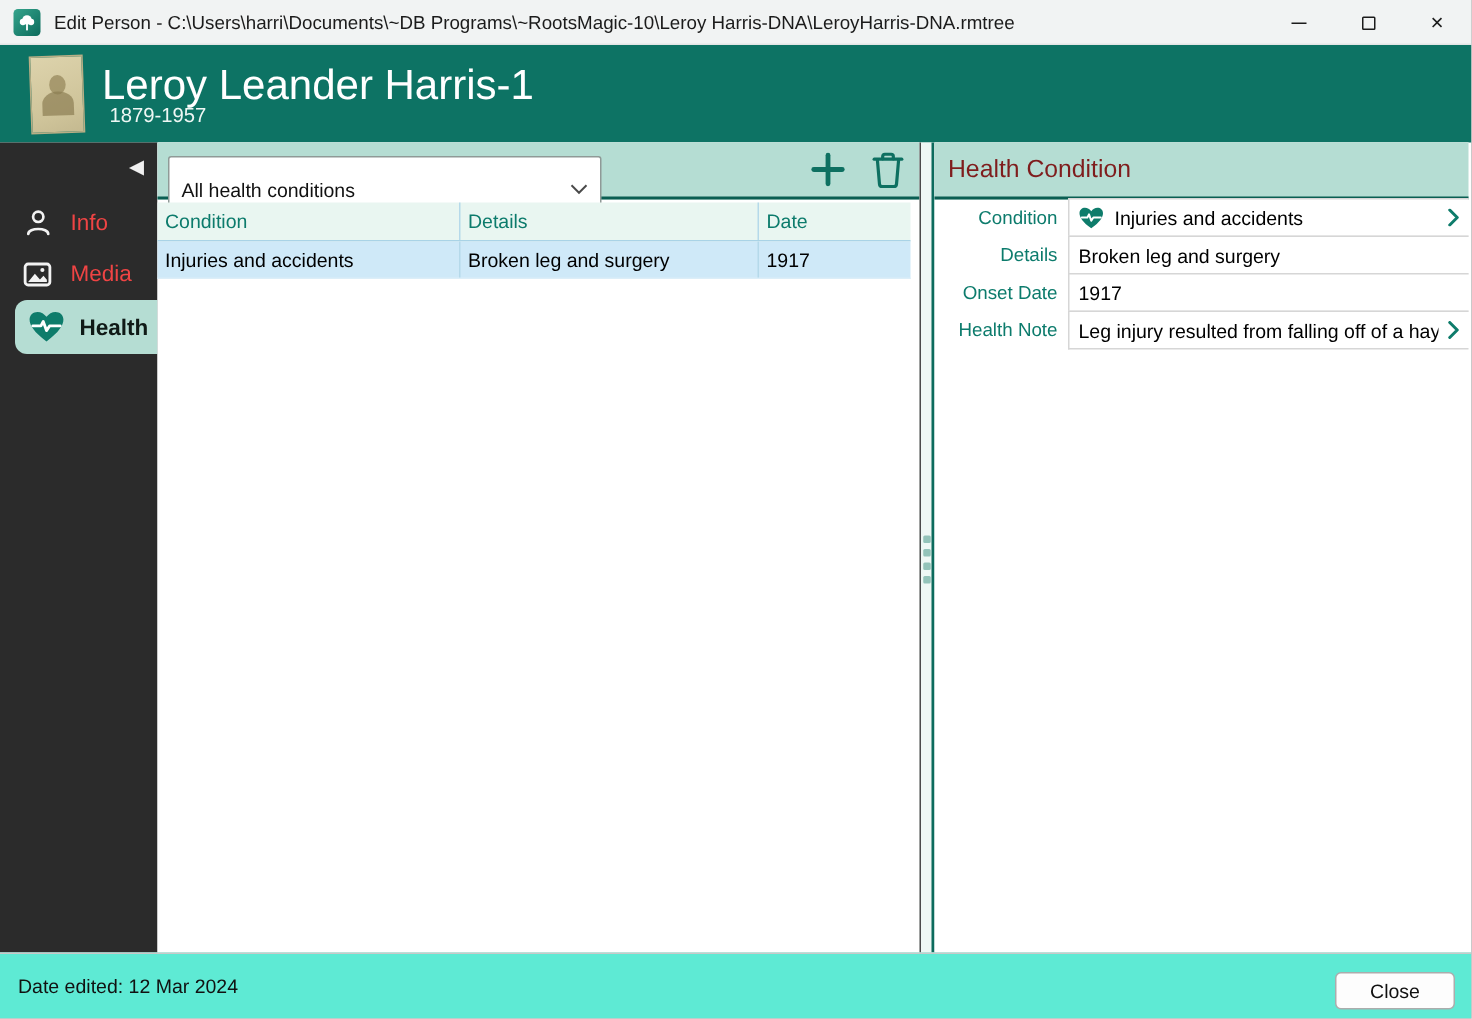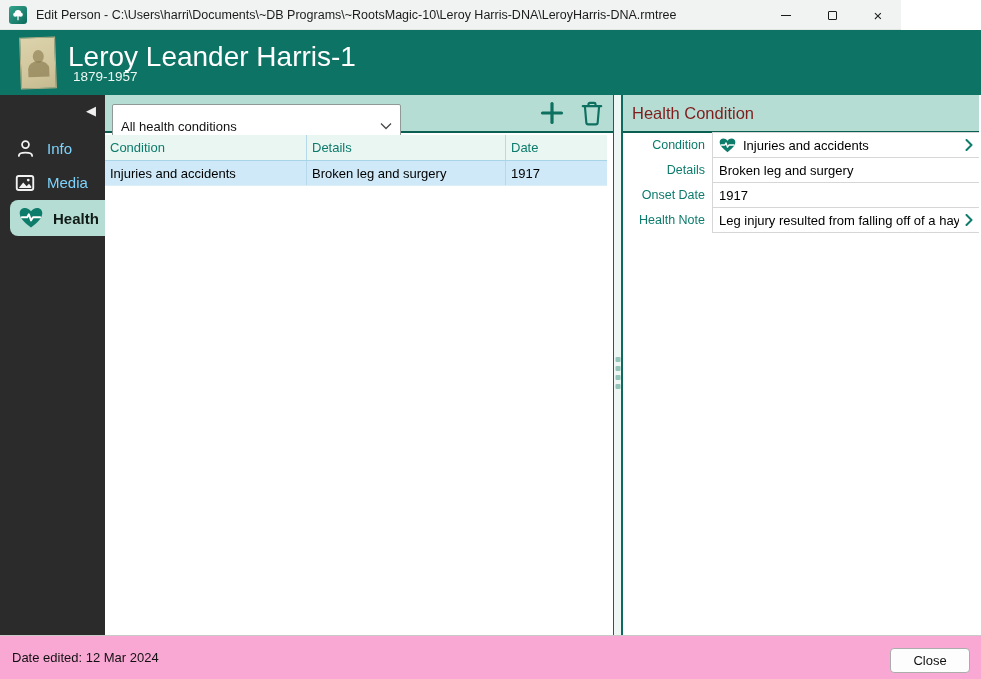--- a/index.html
+++ b/index.html
@@ -3,21 +3,21 @@
 <meta charset="utf-8">
 <style>
   * { margin:0; padding:0; box-sizing:border-box; }
   html,body { background:#cfcfcf; font-family:"Liberation Sans", sans-serif; }
   .window{
     position:relative; width:981px; height:679px; background:#fff;
     outline:1px solid #7a7a7a; overflow:hidden;
   }
   
   .titlebar{
-    position:absolute; left:0; top:0; width:901px; height:30px;
+    position:absolute; left:0; top:0; width:981px; height:30px;
     background:#f1f3f3; display:flex; align-items:center;
     border-bottom:1px solid #e3e5e5;
   }
   .app-icon{
     width:18px; height:18px; margin:0 9px 0 9px; border-radius:3px;
     background:linear-gradient(135deg,#35a48c,#0c6b5c);
     display:flex; align-items:center; justify-content:center; flex:0 0 auto;
   }
   .title-text{ font-size:12.5px; color:#1b1b1b; white-space:nowrap; }
   .win-controls{ position:absolute; right:0; top:0; height:30px; display:flex; }
@@ -55,21 +55,21 @@
   
   .body{ position:absolute; left:0; top:95px; width:981px; height:540px; display:flex; }
   
   .sidebar{ width:105px; height:540px; background:#2b2b2b; position:relative; flex:0 0 auto; }
   .collapse-arrow{
     position:absolute; right:9px; top:8px; color:#f0f0f0; font-size:13px; cursor:default;
   }
   .side-items{ position:absolute; left:0; top:36px; width:105px; }
   .side-item{
     display:flex; align-items:center; height:33px; margin:1px 0 1px 0;
-    padding-left:13px; color:#7dd3fc; font-size:15px; cursor:default;
+    padding-left:13px; color:#ef4444; font-size:15px; cursor:default;
   }
   .side-item .ico{ width:24px; height:24px; margin-right:10px; display:flex; align-items:center; justify-content:center; }
   .side-item.selected{
     background:#b5ddd3; color:#101a17; font-weight:bold;
     border-radius:8px 0 0 8px; margin-left:10px; padding-left:9px; height:36px;
   }
   
   .main{ width:508px; height:540px; background:#ffffff; position:relative; flex:0 0 auto; }
   .toolbar{
     position:absolute; left:0; top:0; width:508px; height:38px;
@@ -120,21 +120,21 @@
     flex:1; background:#fff; border:1px solid #d6d6d6; border-right:none;
     display:flex; align-items:center; padding:0 6px; font-size:13px; color:#000;
     min-width:0;
   }
   .field-box .val{ white-space:nowrap; overflow:hidden; flex:1; }
   .field-box .heart{ margin-right:7px; display:flex; }
   .field-box .chev{ margin-left:6px; display:flex; flex:0 0 auto; }
   
   .statusbar{
     position:absolute; left:0; top:635px; width:981px; height:44px;
-    background:#f9a8d4; border-top:1px solid #c9c9c9;
+    background:#5eead4; border-top:1px solid #c9c9c9;
   }
   .status-text{ position:absolute; left:12px; top:14px; font-size:13px; color:#111; }
   .close-btn{
     position:absolute; right:11px; top:12px; width:80px; height:25px;
     background:#fdfdfd; border:1px solid #acacac; border-radius:4px;
     font-size:13px; color:#111; display:flex; align-items:center; justify-content:center;
     cursor:default; font-family:"Liberation Sans", sans-serif;
   }
 </style>
 </head>

